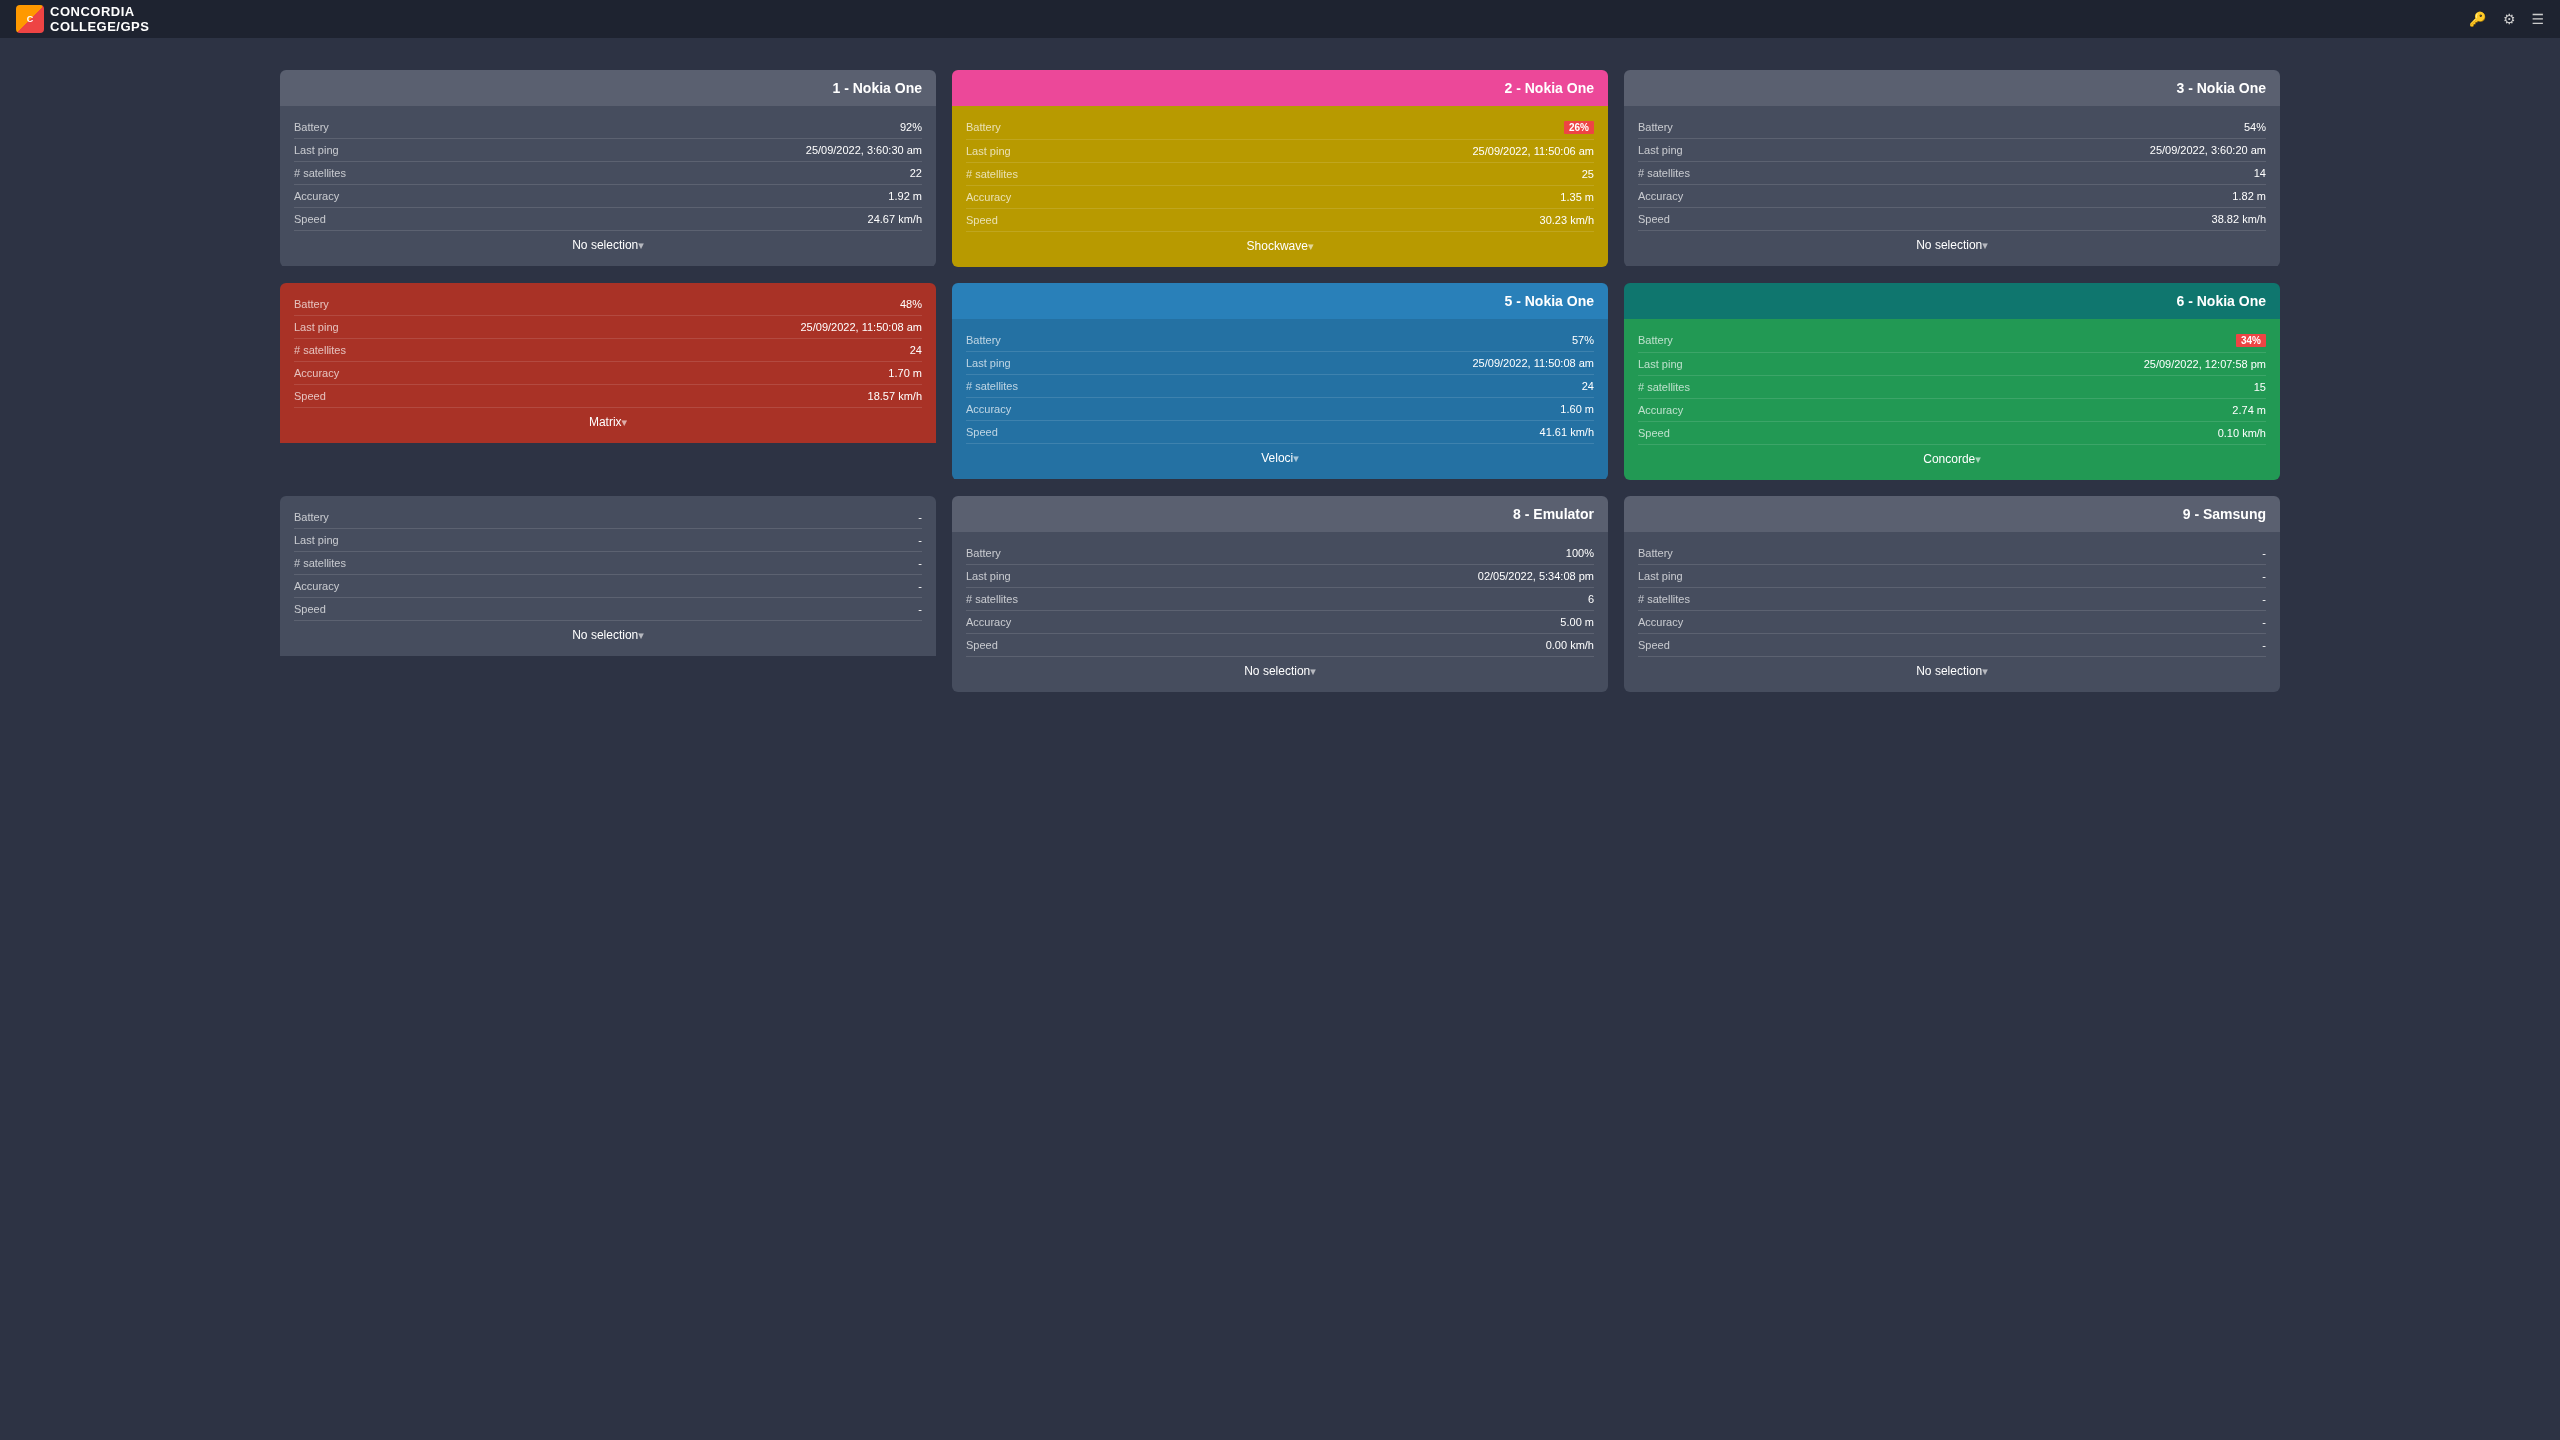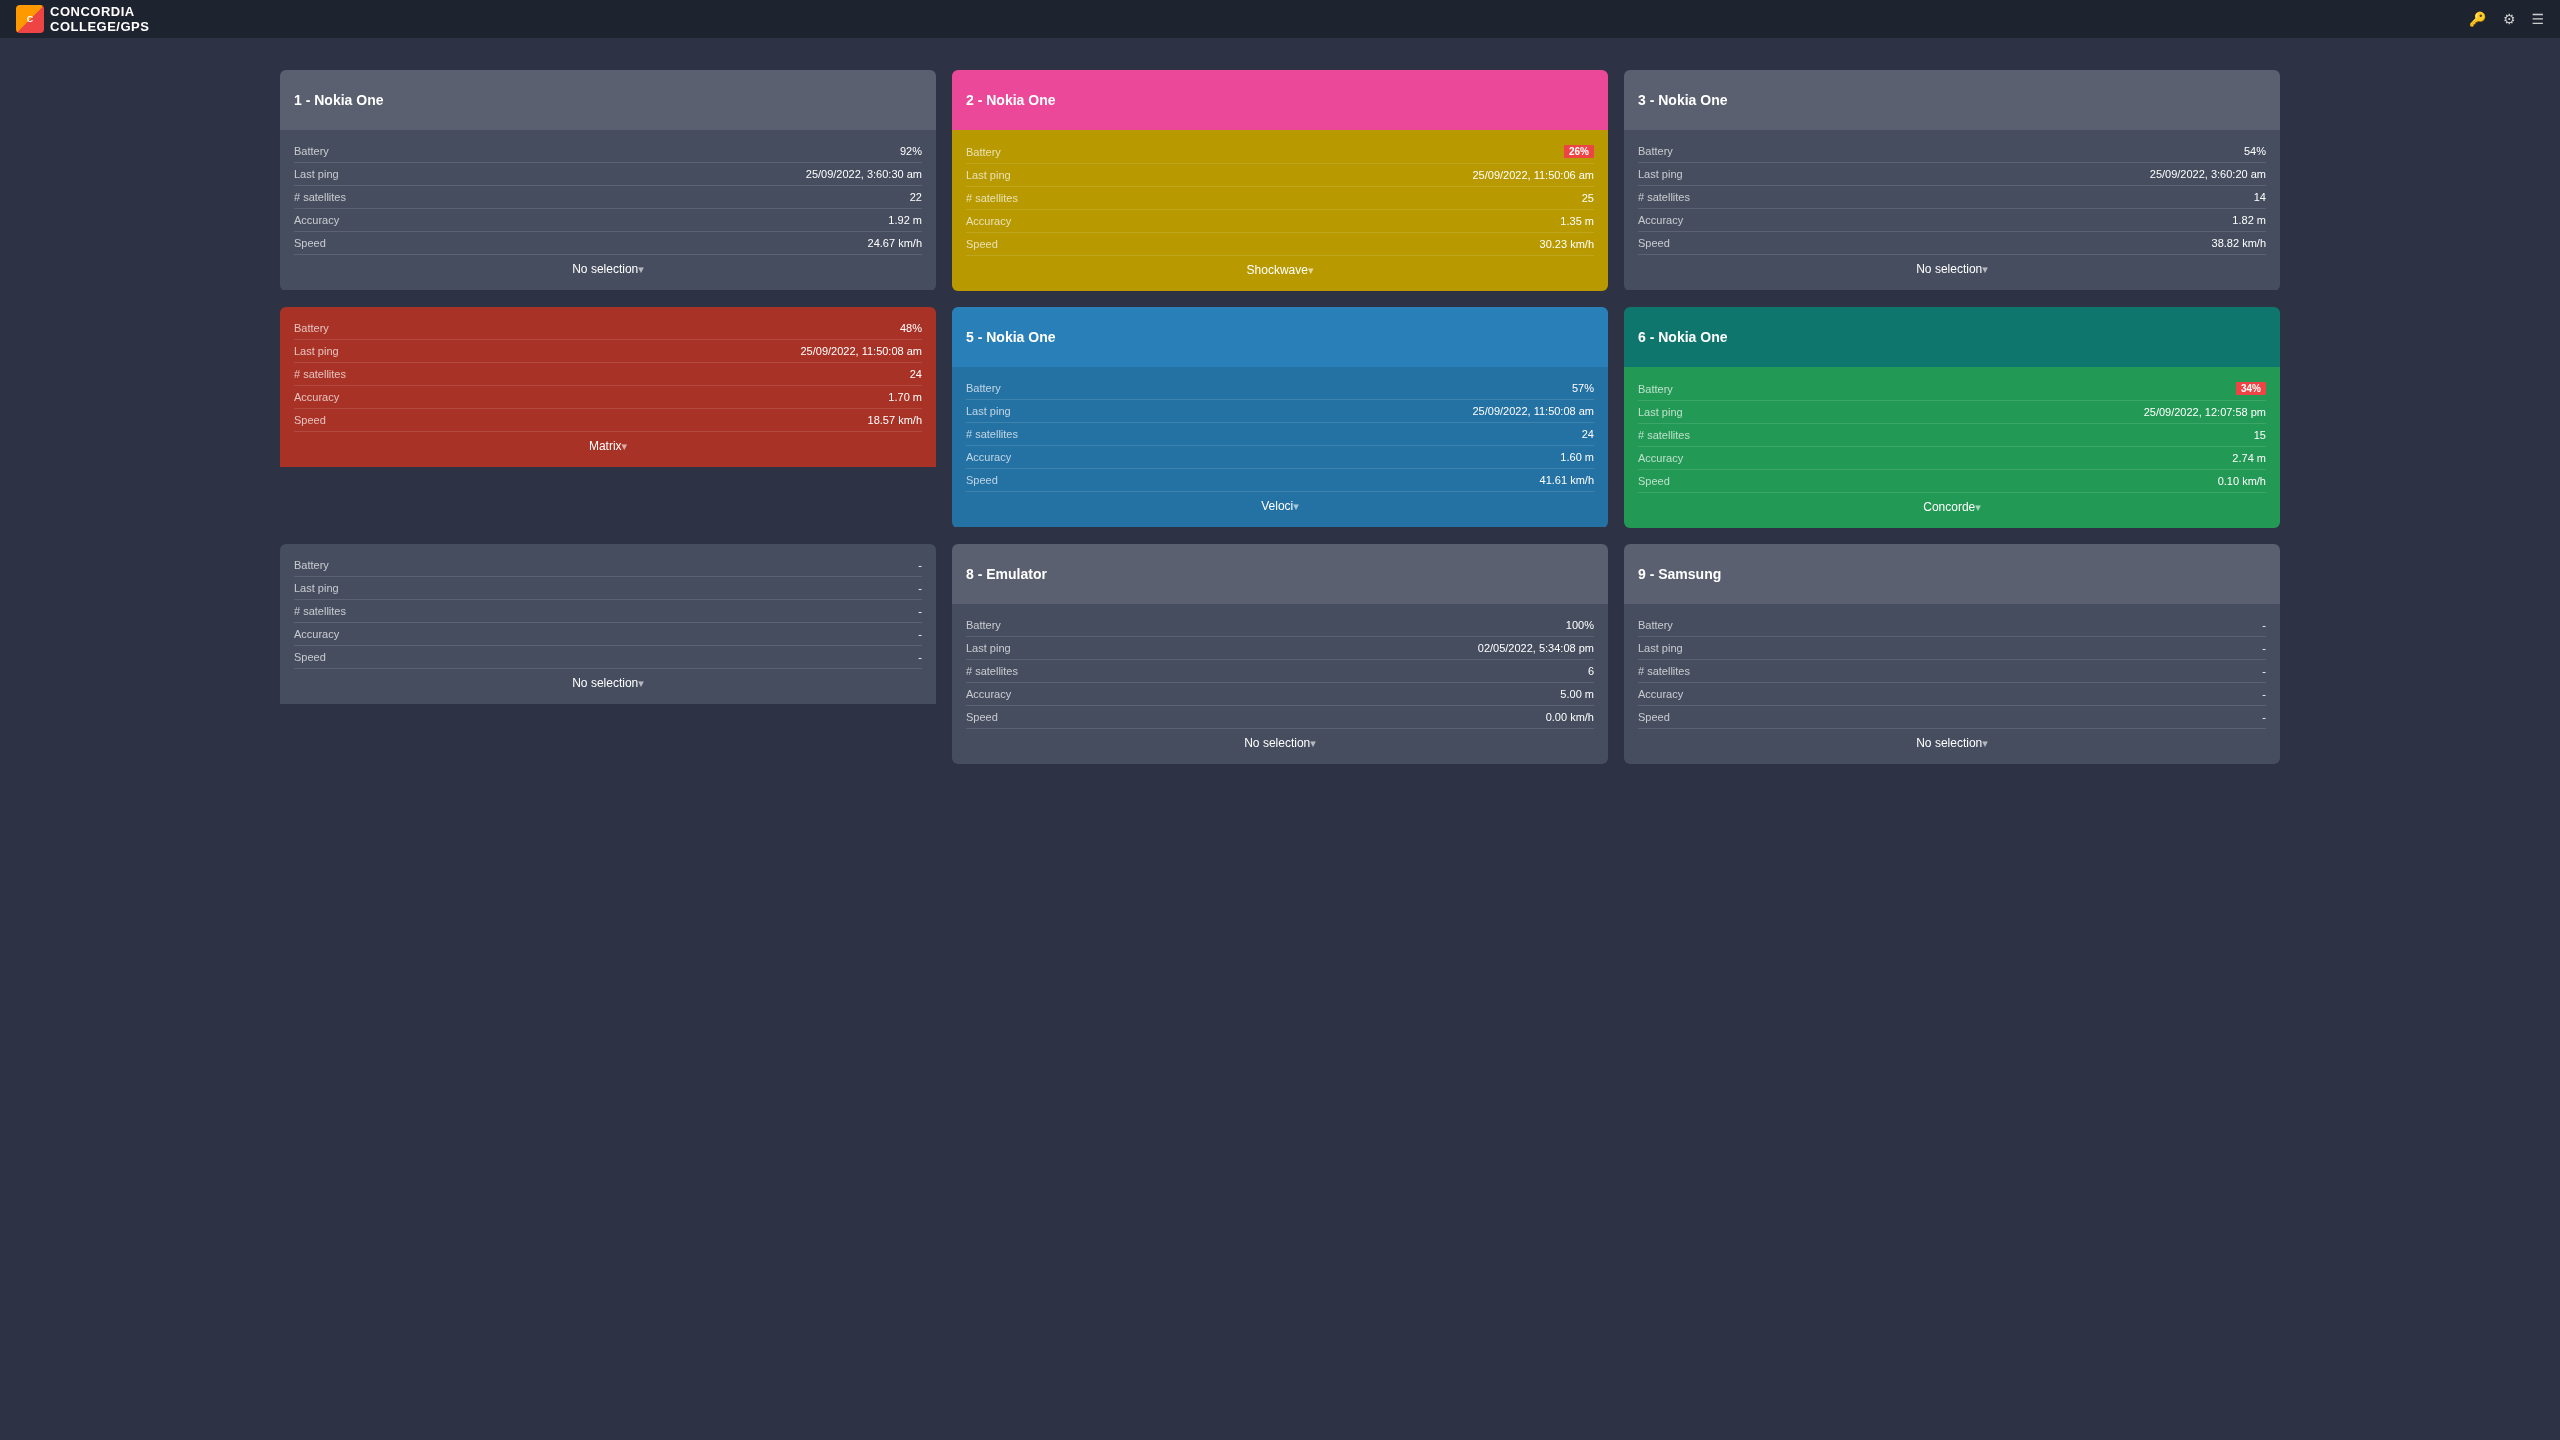--- a/index.html
+++ b/index.html
@@ -67,33 +67,32 @@
       gap: 16px;
     }
 
     
     .card {
       border-radius: 6px;
       overflow: hidden;
       min-width: 0;
     }
     .card-header {
-      padding: 22px 14px;
+      padding: 10px 14px;
       font-size: 14px;
       font-weight: bold;
-      text-align: left;
+      text-align: right;
       color: #fff;
     }
     .card-body {
       padding: 10px 14px 14px;
     }
     .card-row {
       display: flex;
       justify-content: space-between;
-      align-items: center;
       border-bottom: 1px solid rgba(255,255,255,0.12);
       padding: 5px 0;
       font-size: 11px;
     }
     .card-row:last-child { border-bottom: none; }
     .card-row .label { color: rgba(255,255,255,0.7); }
     .card-row .value { color: #fff; font-weight: 500; }
     .badge {
       background: #e44;
       color: #fff;

